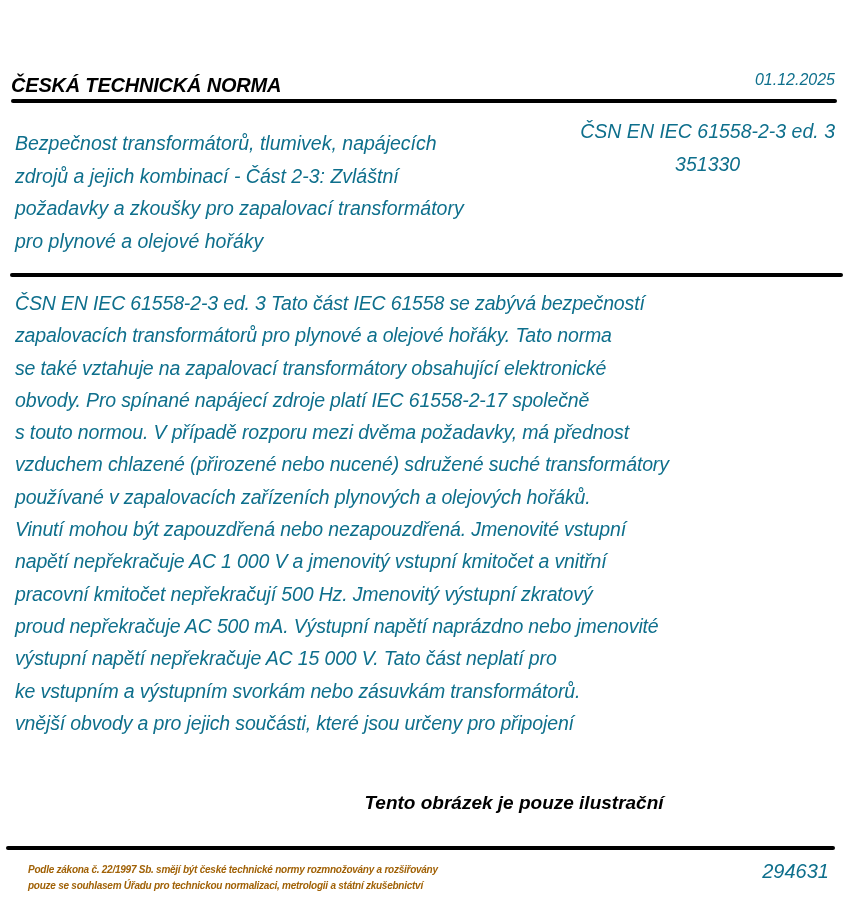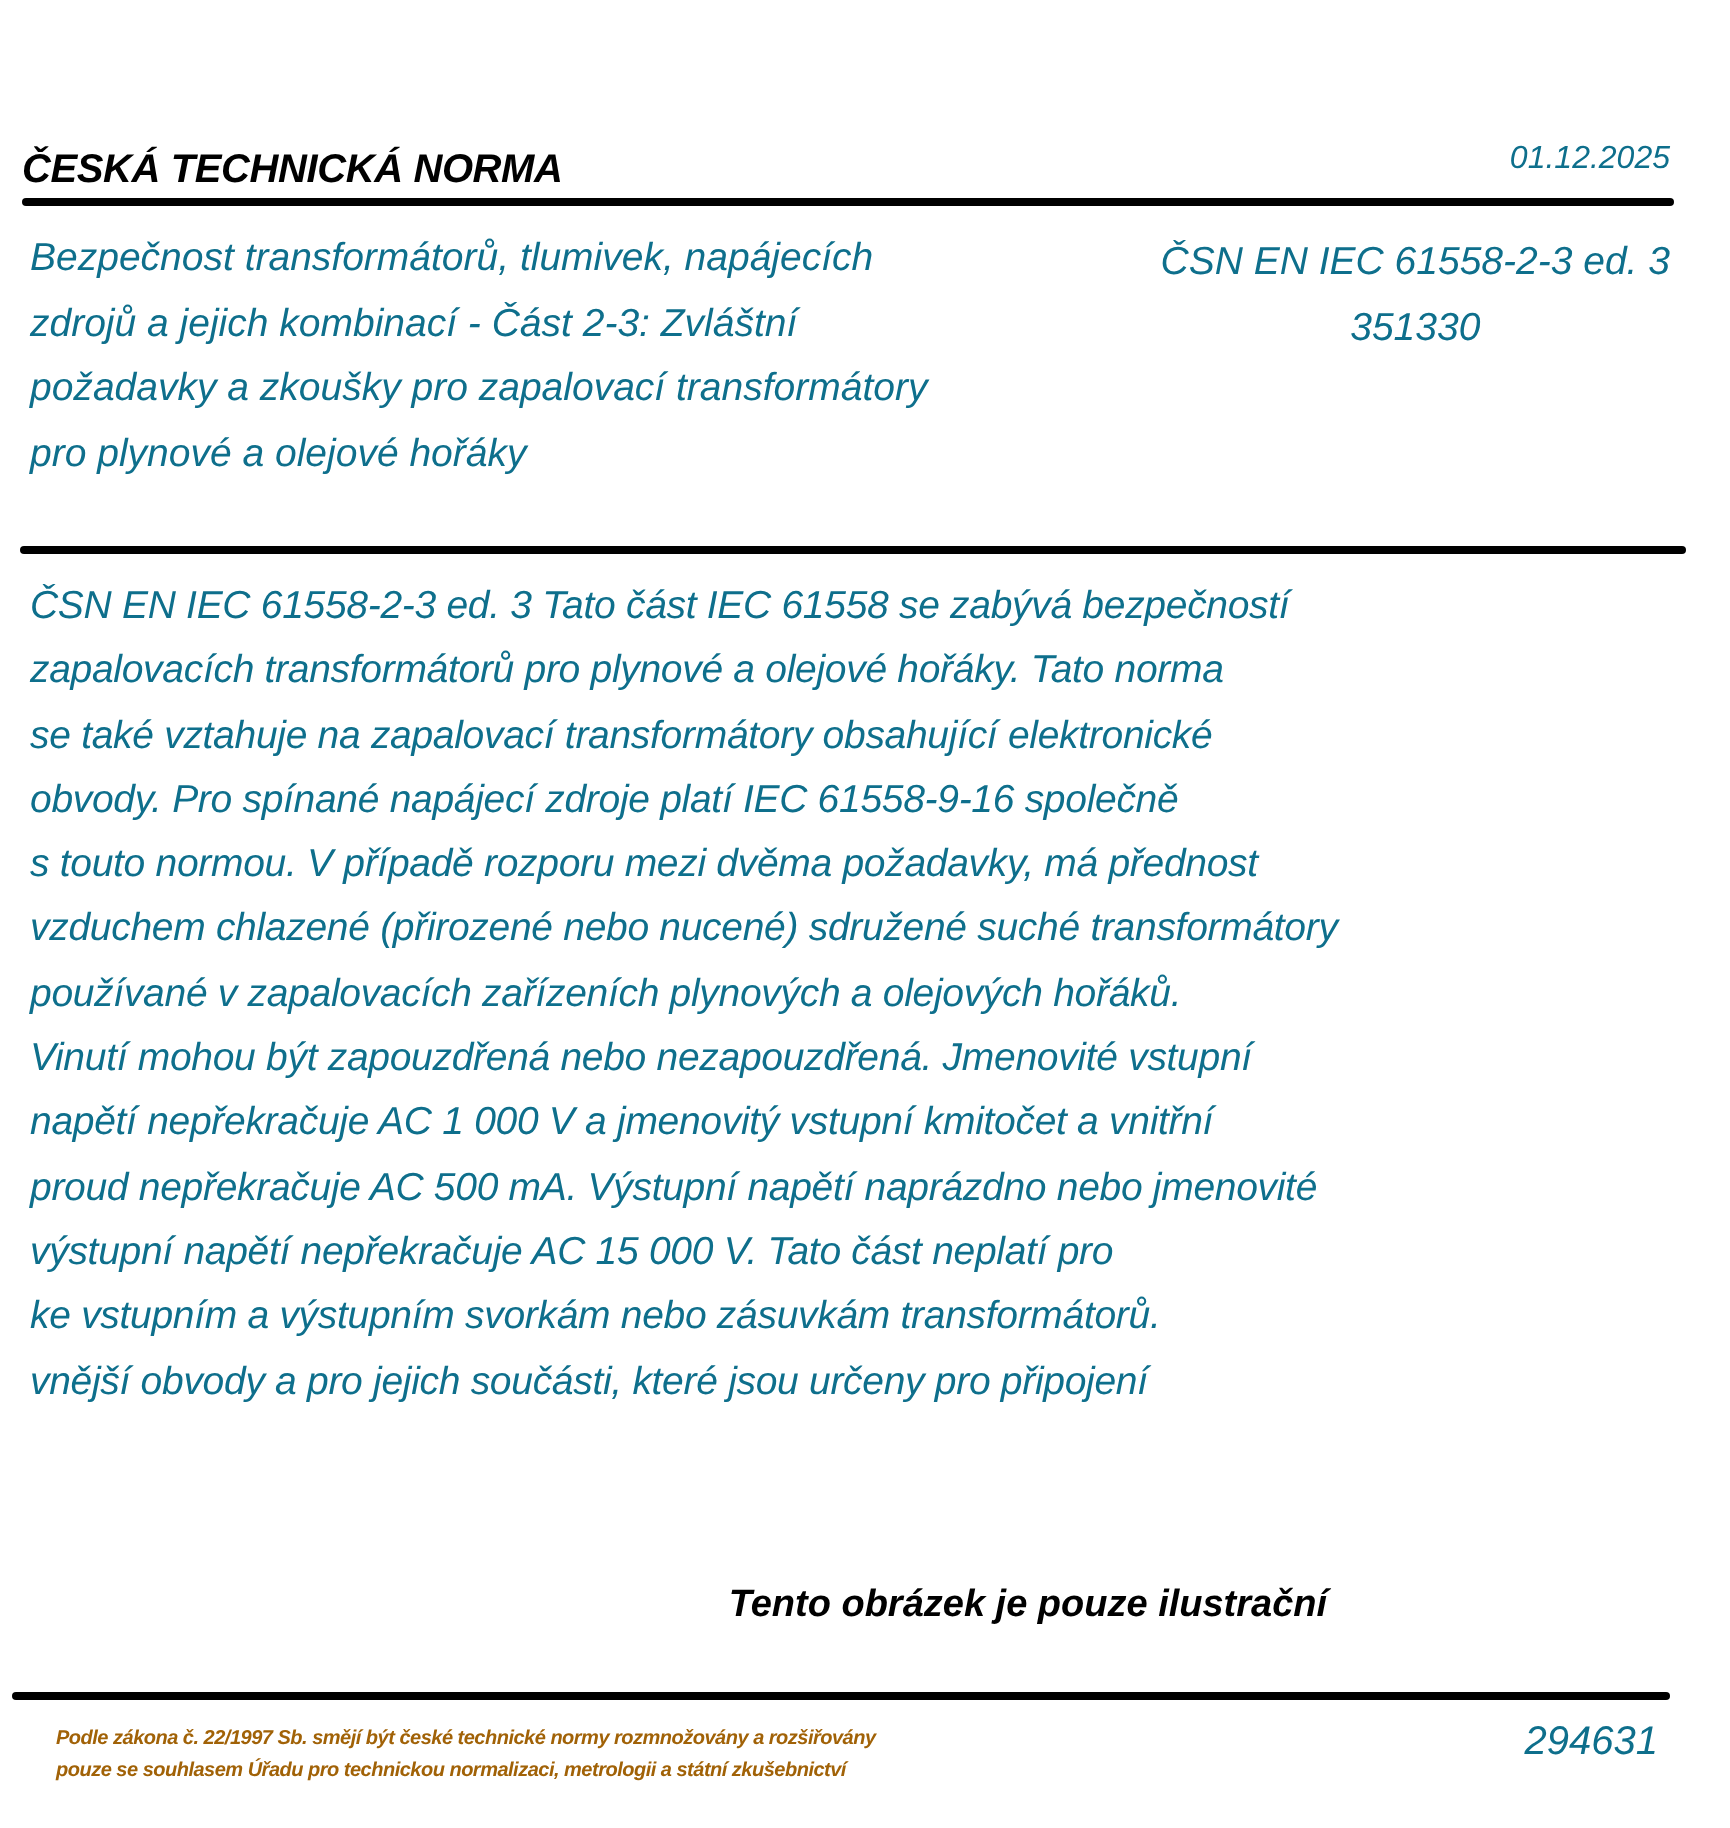--- a/index.html
+++ b/index.html
@@ -34,21 +34,21 @@
     #doc-date {
       right: 30px;
       top: 71px;
       font-size: 16px;
       text-align: right;
       white-space: nowrap;
     }
     #rule-top { left: 11px; top: 99px; width: 826px; }
     #doc-title {
       left: 15px;
-      top: 113px;
+      top: 127px;
       width: 510px;
       font-size: 19.5px;
       line-height: 32.5px;
     }
     .title-line { display: block; white-space: nowrap; }
     #std-block {
       right: 30px;
       top: 115px;
       text-align: right;
       font-size: 19.5px;
@@ -111,26 +111,27 @@
   <span>ČSN EN IEC 61558-2-3 ed. 3</span>
   <span>351330</span>
 </div>
 
 <div id="rule-mid" class="rule"></div>
 
 <div id="abstract" class="abs teal">
   <span class="abs-line">ČSN EN IEC 61558-2-3 ed. 3 Tato část IEC 61558 se zabývá bezpečností</span>
   <span class="abs-line">zapalovacích transformátorů pro plynové a olejové hořáky. Tato norma</span>
   <span class="abs-line">se také vztahuje na zapalovací transformátory obsahující elektronické</span>
-  <span class="abs-line">obvody. Pro spínané napájecí zdroje platí IEC 61558-9-16 společně</span>
+  <span class="abs-line">obvody. Pro spínané napájecí zdroje platí IEC 61558-2-17 společně</span>
   <span class="abs-line">s touto normou. V případě rozporu mezi dvěma požadavky, má přednost</span>
   <span class="abs-line">vzduchem chlazené (přirozené nebo nucené) sdružené suché transformátory</span>
   <span class="abs-line">používané v zapalovacích zařízeních plynových a olejových hořáků.</span>
   <span class="abs-line">Vinutí mohou být zapouzdřená nebo nezapouzdřená. Jmenovité vstupní</span>
   <span class="abs-line">napětí nepřekračuje AC 1 000 V a jmenovitý vstupní kmitočet a vnitřní</span>
+  <span class="abs-line">pracovní kmitočet nepřekračují 500 Hz. Jmenovitý výstupní zkratový</span>
   <span class="abs-line">proud nepřekračuje AC 500 mA. Výstupní napětí naprázdno nebo jmenovité</span>
   <span class="abs-line">výstupní napětí nepřekračuje AC 15 000 V. Tato část neplatí pro</span>
   <span class="abs-line">ke vstupním a výstupním svorkám nebo zásuvkám transformátorů.</span>
   <span class="abs-line">vnější obvody a pro jejich součásti, které jsou určeny pro připojení</span>
 </div>
 
 <div id="illustration-note" class="abs">Tento obrázek je pouze ilustrační</div>
 
 <div id="rule-bottom" class="rule"></div>
 

